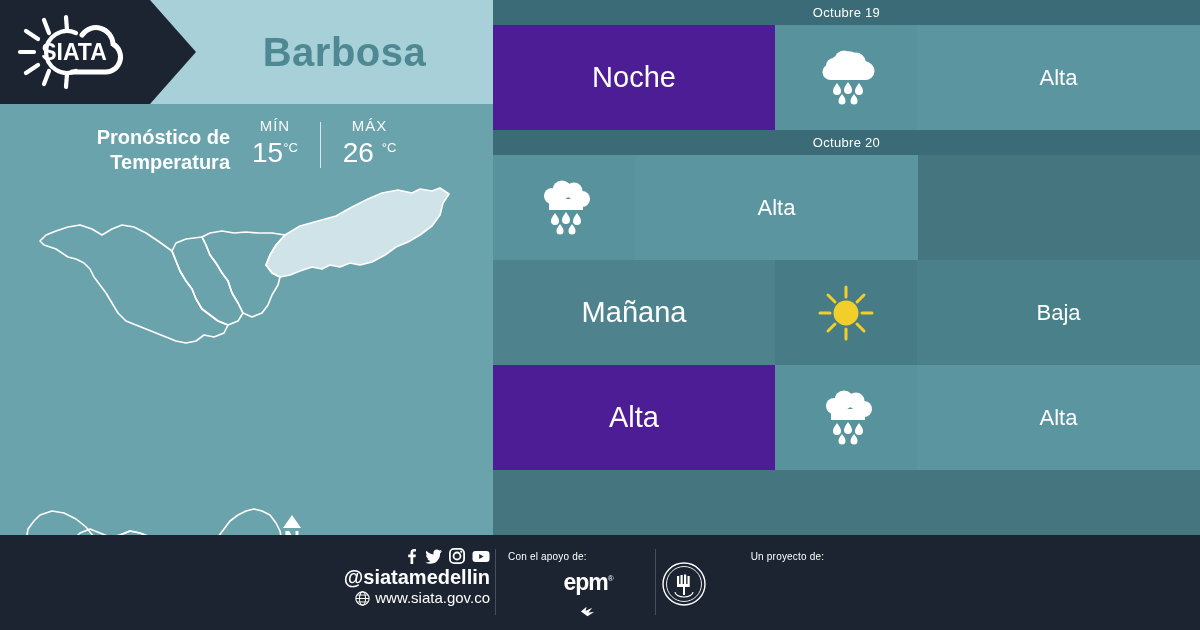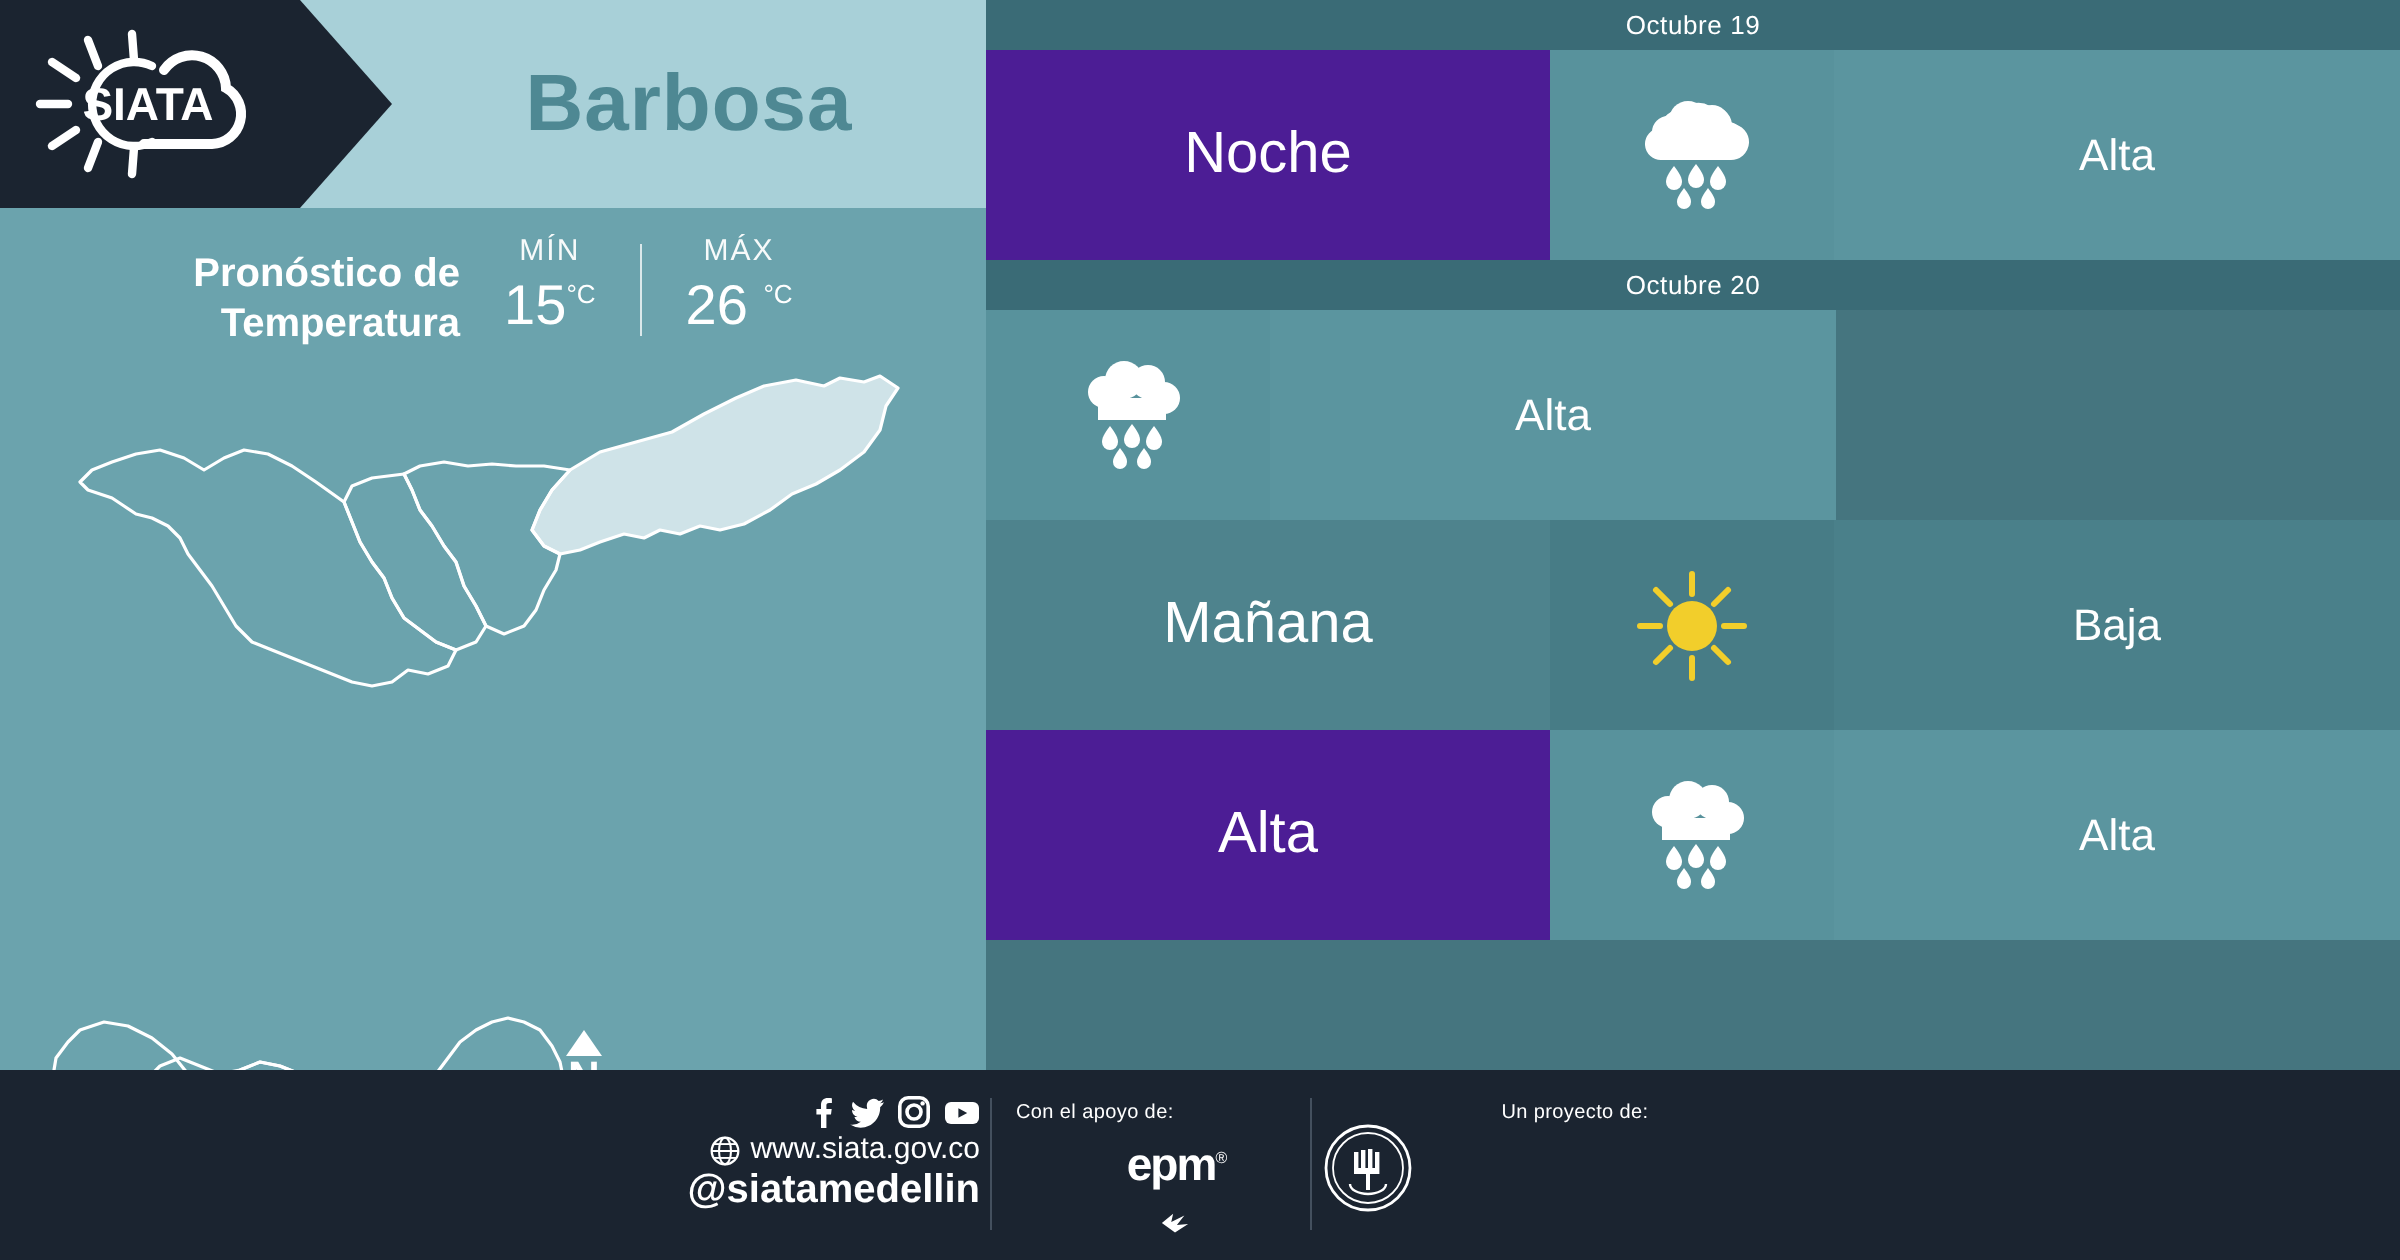--- a/index.html
+++ b/index.html
@@ -310,31 +310,31 @@
         <svg width="16" height="16" viewBox="0 0 16 16">
           <rect x="0.9" y="0.9" width="14.2" height="14.2" rx="4.2" fill="none" stroke="#fff" stroke-width="1.8"></rect>
           <circle cx="8" cy="8" r="3.5" fill="none" stroke="#fff" stroke-width="1.8"></circle>
           <circle cx="12.3" cy="3.7" r="1.1" fill="#fff"></circle>
         </svg>
         <svg width="18" height="16" viewBox="0 0 18 16">
           <rect x="0.5" y="3" width="17" height="11" rx="3" fill="#fff"></rect>
           <path fill="#1b2430" d="M7.2 6.1 L11.6 8.5 L7.2 10.9 Z"></path>
         </svg>
       </div>
+      <div id="f-handle">@siatamedellin</div>
       <div id="f-site">
         <svg width="15" height="15" viewBox="0 0 16 16">
           <circle cx="8" cy="8" r="7.1" fill="none" stroke="#fff" stroke-width="1.2"></circle>
           <ellipse cx="8" cy="8" rx="3.2" ry="7.1" fill="none" stroke="#fff" stroke-width="1.1"></ellipse>
           <line x1="1" y1="8" x2="15" y2="8" stroke="#fff" stroke-width="1.1"></line>
           <line x1="2" y1="4.3" x2="14" y2="4.3" stroke="#fff" stroke-width="1"></line>
           <line x1="2" y1="11.7" x2="14" y2="11.7" stroke="#fff" stroke-width="1"></line>
         </svg>
         <span>www.siata.gov.co</span>
       </div>
-      <div id="f-handle">@siatamedellin</div>
     </div>
 
     <div class="f-div" style="left:495px;"></div>
 
     <div id="f-apoyo">
       <div class="f-cap">Con el apoyo de:</div>
       <div class="sponsor-row">
         <div id="epm-word"><span>epm</span><sup>®</sup></div>
         <div class="sponsor-row" style="gap:19px;">
           <svg width="15" height="15" viewBox="0 0 16 16">

